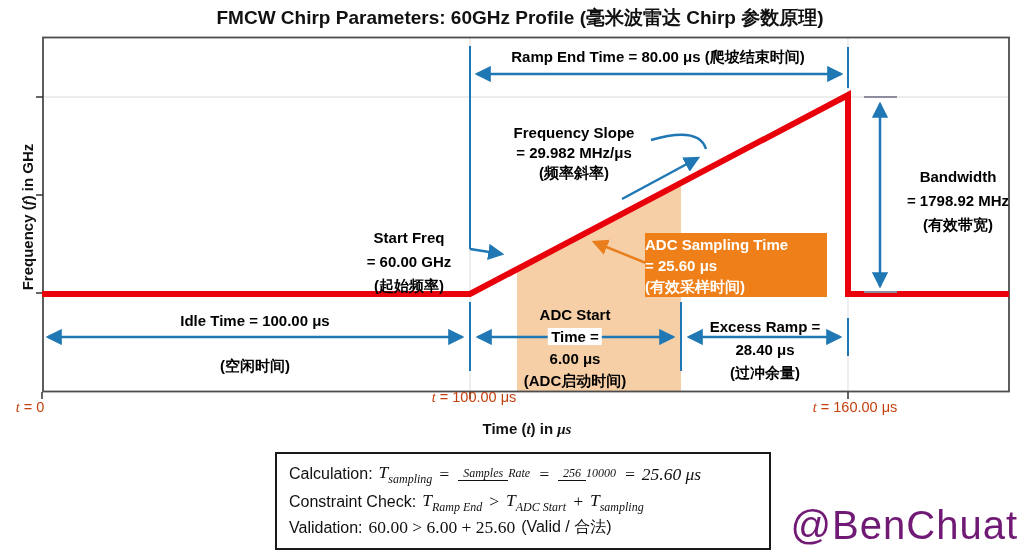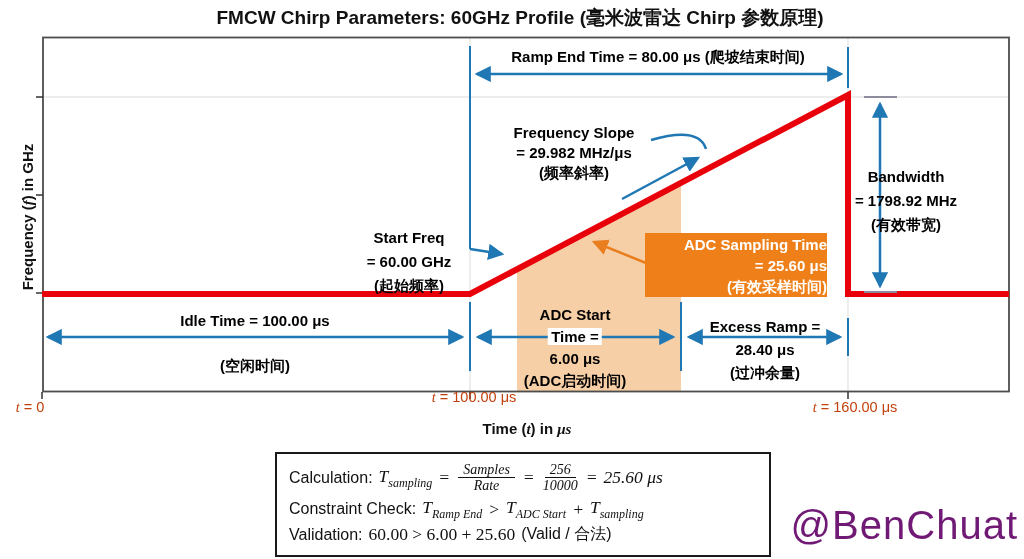--- a/index.html
+++ b/index.html
@@ -11,29 +11,29 @@
   #title{left:520px;top:5px;font-size:19px;font-weight:bold;}
   #ylabel{left:-62px;top:208px;width:180px;font-size:15px;font-weight:bold;text-align:center;
           transform:rotate(-90deg);}
   #xlabel{left:527px;top:420px;font-size:15px;font-weight:bold;}
   .mvar{font-family:"Liberation Serif",serif;font-style:italic;}
   .tick-label{font-size:14.5px;color:#c2410c;}
   svg{position:absolute;left:0;top:0;}
   .whitebg{background:#fff;padding:0 3px;}
   #adc-box{left:645px;top:233px;width:182px;height:64px;background:#ef8019;
            color:#fff;display:flex;flex-direction:column;justify-content:center;}
-  #adc-box div{line-height:21px;font-size:15px;font-weight:bold;text-align:right;padding-left:20px;}
+  #adc-box div{line-height:21px;font-size:15px;font-weight:bold;text-align:left;}
   #calc-box{left:275px;top:452px;width:468px;border:2px solid #1a1a1a;background:#fff;
             padding:5px 12px 7px 12px;font-size:16px;}
   .calc-line{display:flex;align-items:center;gap:6px;margin:3px 0;white-space:nowrap;}
   .clabel{font-weight:normal;font-size:16px;}
   .math{font-family:"Liberation Serif",serif;font-style:italic;font-size:17.5px;}
   .math sub{font-size:12px;font-family:"Liberation Serif",serif;font-style:italic;}
-  .frac{display:inline-flex;flex-direction:column;align-items:center;line-height:1.1;
-        font-family:"Liberation Serif",serif;font-style:italic;font-size:14px;margin:0 2px;}
+  .frac{display:inline-flex;flex-direction:row;line-height:1.1;
+        font-family:"Liberation Serif",serif;font-style:italic;font-size:12px;margin:0 2px;}
   .frac .num{padding:0 5px;border-bottom:1.5px solid #111;}
   #watermark{right:6px;top:503px;font-size:40px;letter-spacing:1px;
              font-family:Liberation Sans, sans-serif;color:#701a75;}
 </style>
 </head>
 <body>
 
 <div id="canvas">
 
   <svg width="1024" height="559" viewBox="0 0 1024 559">
@@ -109,21 +109,21 @@
     <div>= 60.00 GHz</div>
     <div>(起始频率)</div>
   </div>
 
   <div id="adc-box" class="abs">
     <div>ADC Sampling Time</div>
     <div>= 25.60 μs</div>
     <div>(有效采样时间)</div>
   </div>
 
-  <div class="abs ctr ann" style="left:906px;top:165px;line-height:24px;">
+  <div class="abs ctr ann" style="left:958px;top:165px;line-height:24px;">
     <div>Bandwidth</div>
     <div>= 1798.92 MHz</div>
     <div>(有效带宽)</div>
   </div>
 
   <div class="abs ctr ann" style="left:255px;top:311px;">Idle Time = 100.00 μs</div>
   <div class="abs ctr ann" style="left:255px;top:356px;">(空闲时间)</div>
 
   <div class="abs ctr ann" style="left:575px;top:304px;line-height:22px;">
     <div>ADC Start</div>

